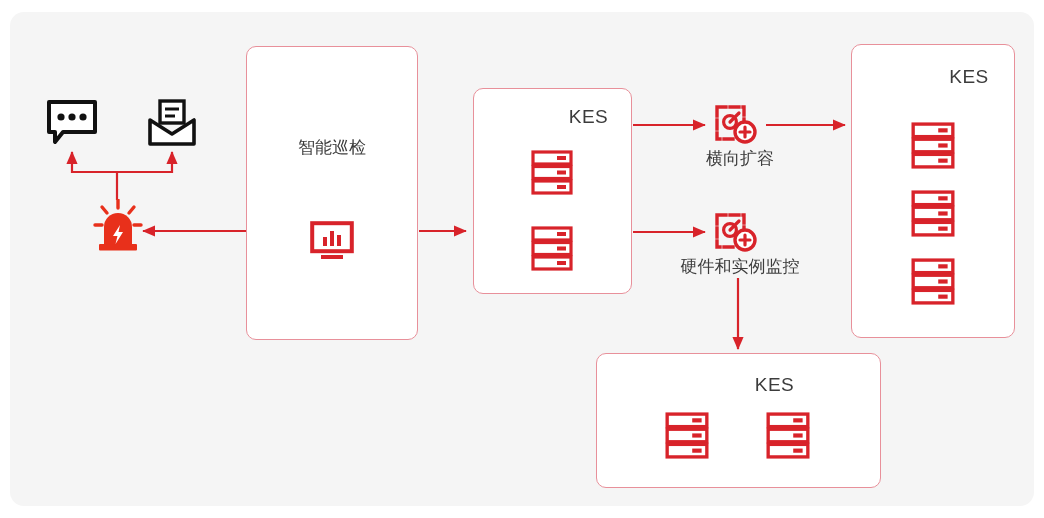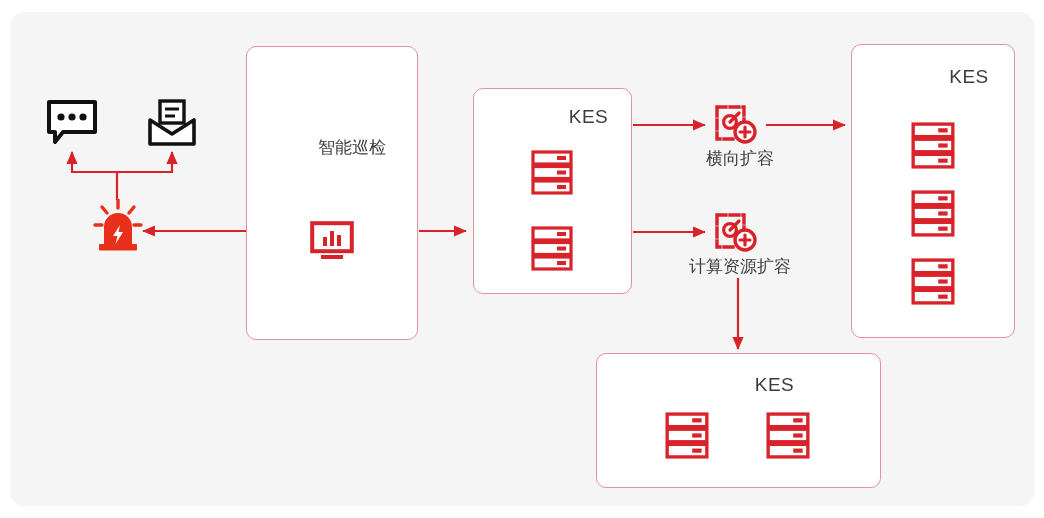--- a/index.html
+++ b/index.html
@@ -56,21 +56,21 @@
   
   .abs { position: absolute; }
 
   .label {
     position: absolute;
     text-align: center;
     font-size: 17px;
     color: #3c3c3c;
     white-space: nowrap;
   }
-  #label-ai   { left: 246px; top: 136px; width: 172px; padding-left: 20px; }
+  #label-ai   { left: 246px; top: 136px; width: 172px; }
   #label-mon  { left: 226px; top: 256px; width: 212px; }
   #label-h    { left: 660px; top: 147px; width: 160px; }
   #label-c    { left: 650px; top: 255px; width: 180px; }
 
   .icon-box { position: absolute; }
 </style>
 </head>
 <body>
 
 <div id="stage">
@@ -203,21 +203,21 @@
   <div class="icon-box" style="left:714px; top:212px;">
     <svg width="44" height="42" viewBox="0 0 44 42" xmlns="http://www.w3.org/2000/svg">
       <path d="M3,3 H30 V21 M3,3 V35 H22" fill="none" stroke="#d8232a" stroke-width="3.4" stroke-linecap="square" stroke-dasharray="9 4"></path>
       <circle cx="16" cy="18" r="6.4" fill="none" stroke="#d8232a" stroke-width="3.2"></circle>
       <line x1="16" y1="18" x2="25" y2="9" stroke="#d8232a" stroke-width="3.2" stroke-linecap="round"></line>
       <circle cx="31" cy="28" r="10" fill="#ffffff" stroke="#d8232a" stroke-width="3.4"></circle>
       <line x1="31" y1="23" x2="31" y2="33" stroke="#d8232a" stroke-width="3.2" stroke-linecap="round"></line>
       <line x1="26" y1="28" x2="36" y2="28" stroke="#d8232a" stroke-width="3.2" stroke-linecap="round"></line>
     </svg>
   </div>
-  <div class="label" id="label-c">计算资源扩容</div>
+  <div class="label" id="label-c">硬件和实例监控</div>
 
   <div class="card" id="card-right"></div>
   <div class="card-title abs" style="left:851px; top:66px; width:164px;">KES</div>
 
   <div class="icon-box" style="left:911px; top:122px;">
     <svg width="44" height="47" viewBox="0 0 42 45" xmlns="http://www.w3.org/2000/svg">
       <g stroke="#d8232a" stroke-width="3.2" fill="#ffffff">
         <rect x="2" y="2" width="38" height="12"></rect>
         <rect x="2" y="16.5" width="38" height="12"></rect>
         <rect x="2" y="31" width="38" height="12"></rect>

